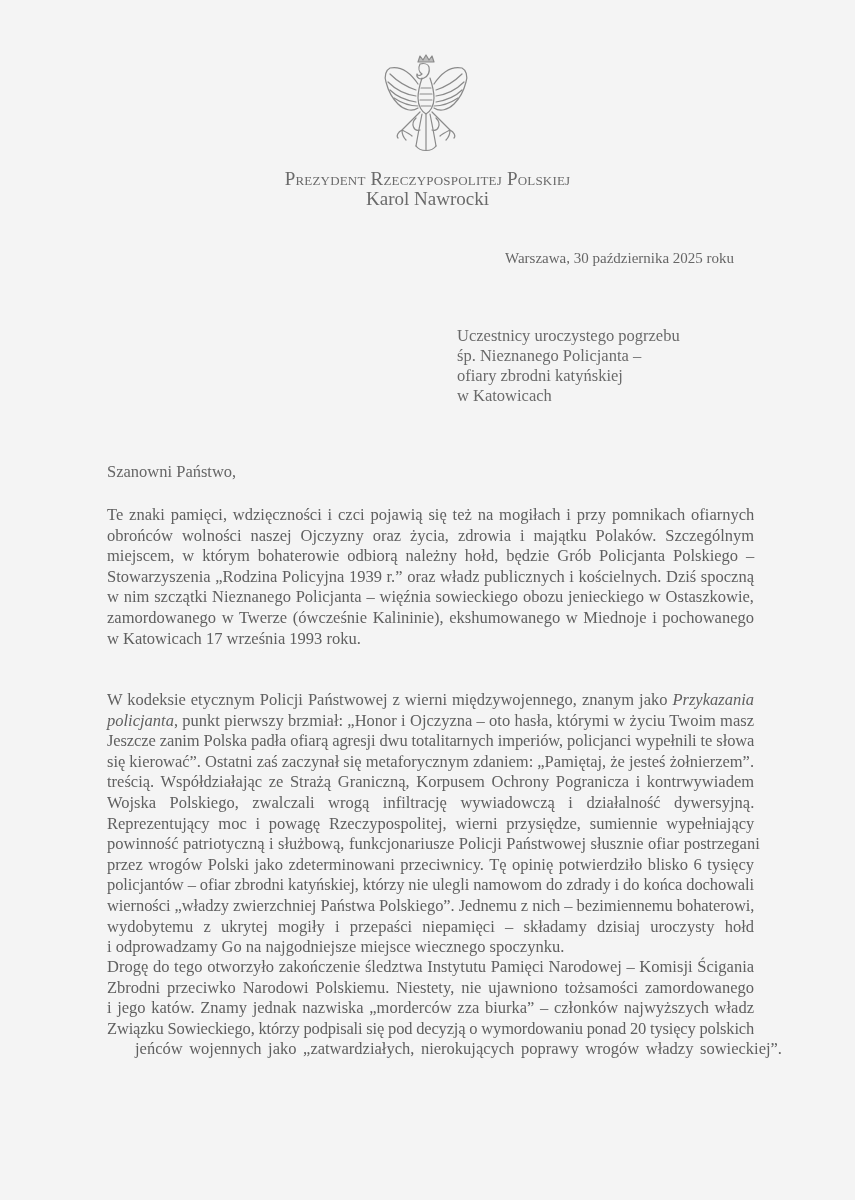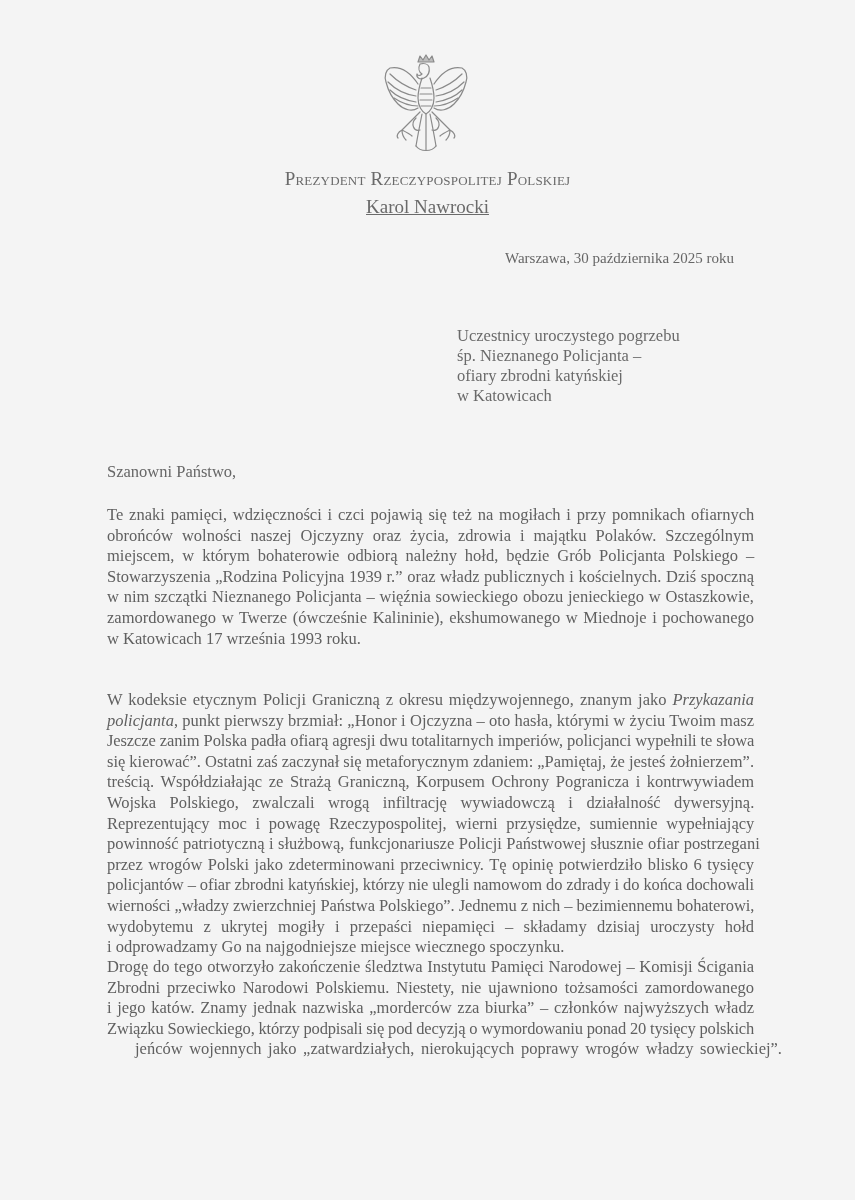--- a/index.html
+++ b/index.html
@@ -35,23 +35,22 @@
       text-align: center;
       color: #6a6a6a;
     }
     .header-office {
       top: 168px;
       font-size: 19px;
       font-variant: small-caps;
       letter-spacing: 0.2px;
     }
     .header-name {
-      top: 196px;
+      top: 188px;
       font-size: 19px;
-      text-decoration: underline;
     }
     .place-date {
       position: absolute;
       left: 505px;
       top: 250px;
       font-size: 15px;
       color: #666;
     }
     .recipient {
       position: absolute;
@@ -141,21 +140,21 @@
     <span class="line" style="white-space: nowrap; display: block; width: 647px; word-spacing: 1.71429px;">Te znaki pamięci, wdzięczności i czci pojawią się też na mogiłach i przy pomnikach ofiarnych</span>
     <span class="line" style="white-space: nowrap; display: block; width: 647px; word-spacing: 4.8px;">obrońców wolności naszej Ojczyzny oraz życia, zdrowia i majątku Polaków. Szczególnym</span>
     <span class="line" style="white-space: nowrap; display: block; width: 647px; word-spacing: 3.81818px;">miejscem, w którym bohaterowie odbiorą należny hołd, będzie Grób Policjanta Polskiego –</span>
     <span class="line" style="white-space: nowrap; display: block; width: 647px; word-spacing: 0.454545px;">Stowarzyszenia „Rodzina Policyjna 1939 r.” oraz władz publicznych i kościelnych. Dziś spoczną</span>
     <span class="line" style="white-space: nowrap; display: block; width: 647px; word-spacing: 0.636364px;">w nim szczątki Nieznanego Policjanta – więźnia sowieckiego obozu jenieckiego w Ostaszkowie,</span>
     <span class="line" style="white-space: nowrap; display: block; width: 647px; word-spacing: 1.44444px;">zamordowanego w Twerze (ówcześnie Kalininie), ekshumowanego w Miednoje i pochowanego</span>
     <span class="line last">w Katowicach 17 września 1993 roku.</span>
   </div>
 
   <div class="para p2">
-    <span class="line" style="white-space: nowrap; display: block; width: 647px; word-spacing: 0.6px;"><span>W kodeksie etycznym Policji Graniczną z okresu międzywojennego, znanym jako </span><em>Przykazania</em></span>
+    <span class="line" style="white-space: nowrap; display: block; width: 647px; word-spacing: 0.6px;"><span>W kodeksie etycznym Policji Państwowej z wierni międzywojennego, znanym jako </span><em>Przykazania</em></span>
     <span class="line" style="white-space: nowrap; display: block; width: 647px; word-spacing: 0.142857px;"><em>policjanta</em><span>, punkt pierwszy brzmiał: „Honor i Ojczyzna – oto hasła, którymi w życiu Twoim masz</span></span>
     <span class="line" style="white-space: nowrap; display: block; width: 647px; letter-spacing: -0.10101px;">Jeszcze zanim Polska padła ofiarą agresji dwu totalitarnych imperiów, policjanci wypełnili te słowa</span>
     <span class="line" style="white-space: nowrap; display: block; width: 647px; letter-spacing: -0.03125px;">się kierować”. Ostatni zaś zaczynał się metaforycznym zdaniem: „Pamiętaj, że jesteś żołnierzem”.</span>
     <span class="line" style="white-space: nowrap; display: block; width: 647px; word-spacing: 2.44444px;">treścią. Współdziałając ze Strażą Graniczną, Korpusem Ochrony Pogranicza i kontrwywiadem</span>
     <span class="line" style="white-space: nowrap; display: block; width: 647px; word-spacing: 9.375px;">Wojska Polskiego, zwalczali wrogą infiltrację wywiadowczą i działalność dywersyjną.</span>
     <span class="line" style="white-space: nowrap; display: block; width: 647px; word-spacing: 4.625px;">Reprezentujący moc i powagę Rzeczypospolitej, wierni przysiędze, sumiennie wypełniający</span>
     <span class="line" style="white-space: nowrap; display: block; width: 647px; word-spacing: 0.333333px;">powinność patriotyczną i służbową, funkcjonariusze Policji Państwowej słusznie ofiar postrzegani</span>
     <span class="line" style="white-space: nowrap; display: block; width: 647px; word-spacing: 1.36364px;">przez wrogów Polski jako zdeterminowani przeciwnicy. Tę opinię potwierdziło blisko 6 tysięcy</span>
     <span class="line" style="white-space: nowrap; display: block; width: 647px; letter-spacing: -0.114583px;">policjantów – ofiar zbrodni katyńskiej, którzy nie ulegli namowom do zdrady i do końca dochowali</span>
     <span class="line" style="white-space: nowrap; display: block; width: 647px; letter-spacing: -0.076087px;">wierności „władzy zwierzchniej Państwa Polskiego”. Jednemu z nich – bezimiennemu bohaterowi,</span>

